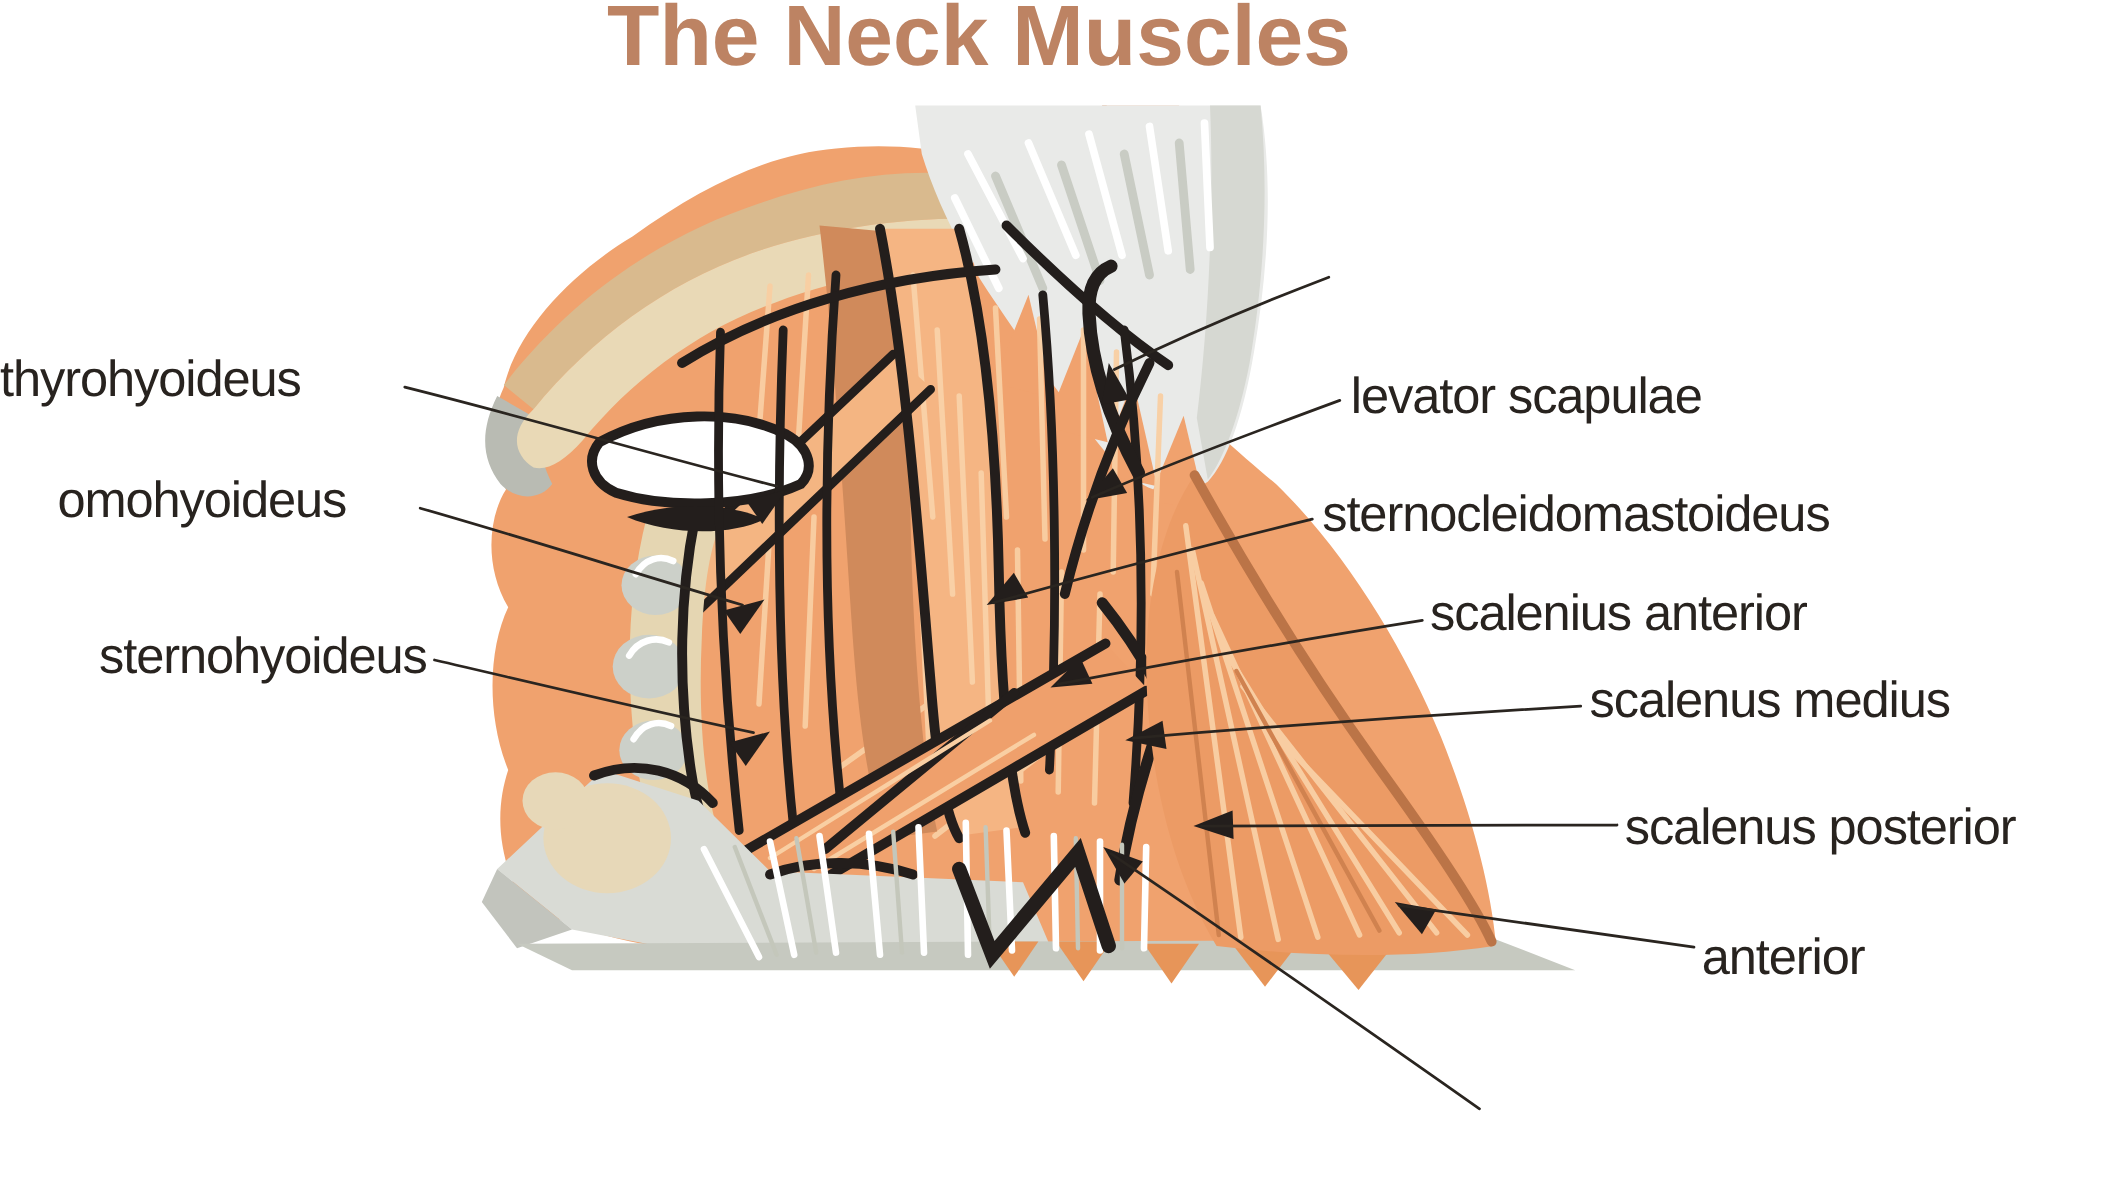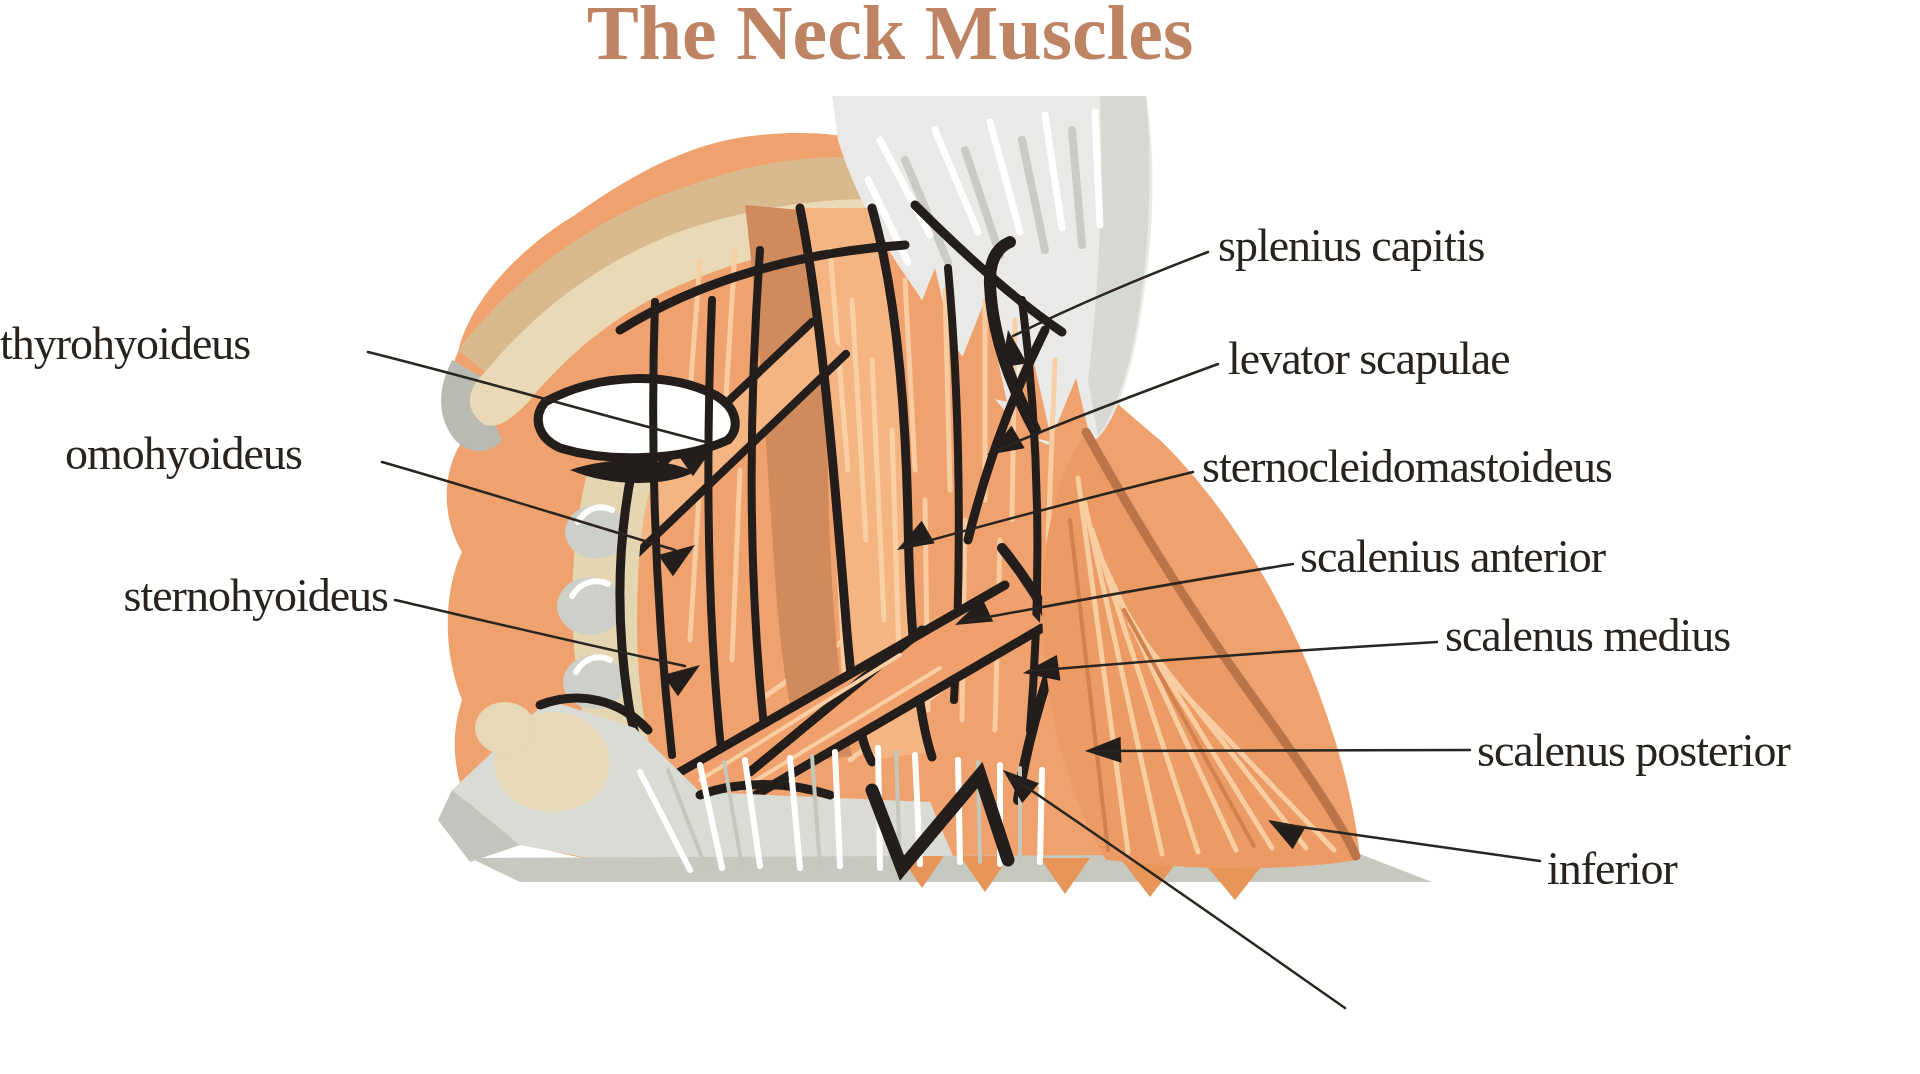--- a/index.html
+++ b/index.html
@@ -1,21 +1,21 @@
 <!DOCTYPE html>
 <html><head>
 <meta charset="utf-8">
 <style>
   html,body{margin:0;padding:0;background:#ffffff;}
   .stage{
     position:relative;
     width:1920px;height:1074px;
     background:#ffffff;
     overflow:hidden;
-    font-family:Liberation Serif, serif;
+    font-family:Liberation Sans, sans-serif;
   }
   .figure-svg{position:absolute;left:0;top:0;width:1920px;height:1074px;}
   .title{
     position:absolute;
     left:450px;top:-8px;width:880px;
     margin:0;
     text-align:center;
     font-size:78px;
     font-weight:bold;
     letter-spacing:0px;
@@ -282,20 +282,19 @@
       <path d="M1010,776 C1122,852 1234,930 1345,1008"></path>
     </g>
   </svg>
 
   <h1 class="title">The Neck Muscles</h1>
 
   <div class="label" style="top:321px;left:0;width:358px;text-align:left">thyrohyoideus</div>
   <div class="label" style="top:431px;left:0;width:367px;text-align:center">omohyoideus</div>
   <div class="label" style="top:573px;left:16px;width:372px;text-align:right">sternohyoideus</div>
 
-  <div class="label" style="top:223px;left:1218px">splenius capitis</div>
   <div class="label" style="top:336px;left:1228px">levator scapulae</div>
   <div class="label" style="top:444px;left:1202px">sternocleidomastoideus</div>
   <div class="label" style="top:534px;left:1300px">scalenius anterior</div>
   <div class="label" style="top:728px;left:1477px">scalenus posterior</div>
   <div class="label" style="top:613px;left:1445px">scalenus medius</div>
-  <div class="label" style="top:846px;left:1547px">inferior</div>
+  <div class="label" style="top:846px;left:1547px">anterior</div>
 </div>
 
 </body></html>

